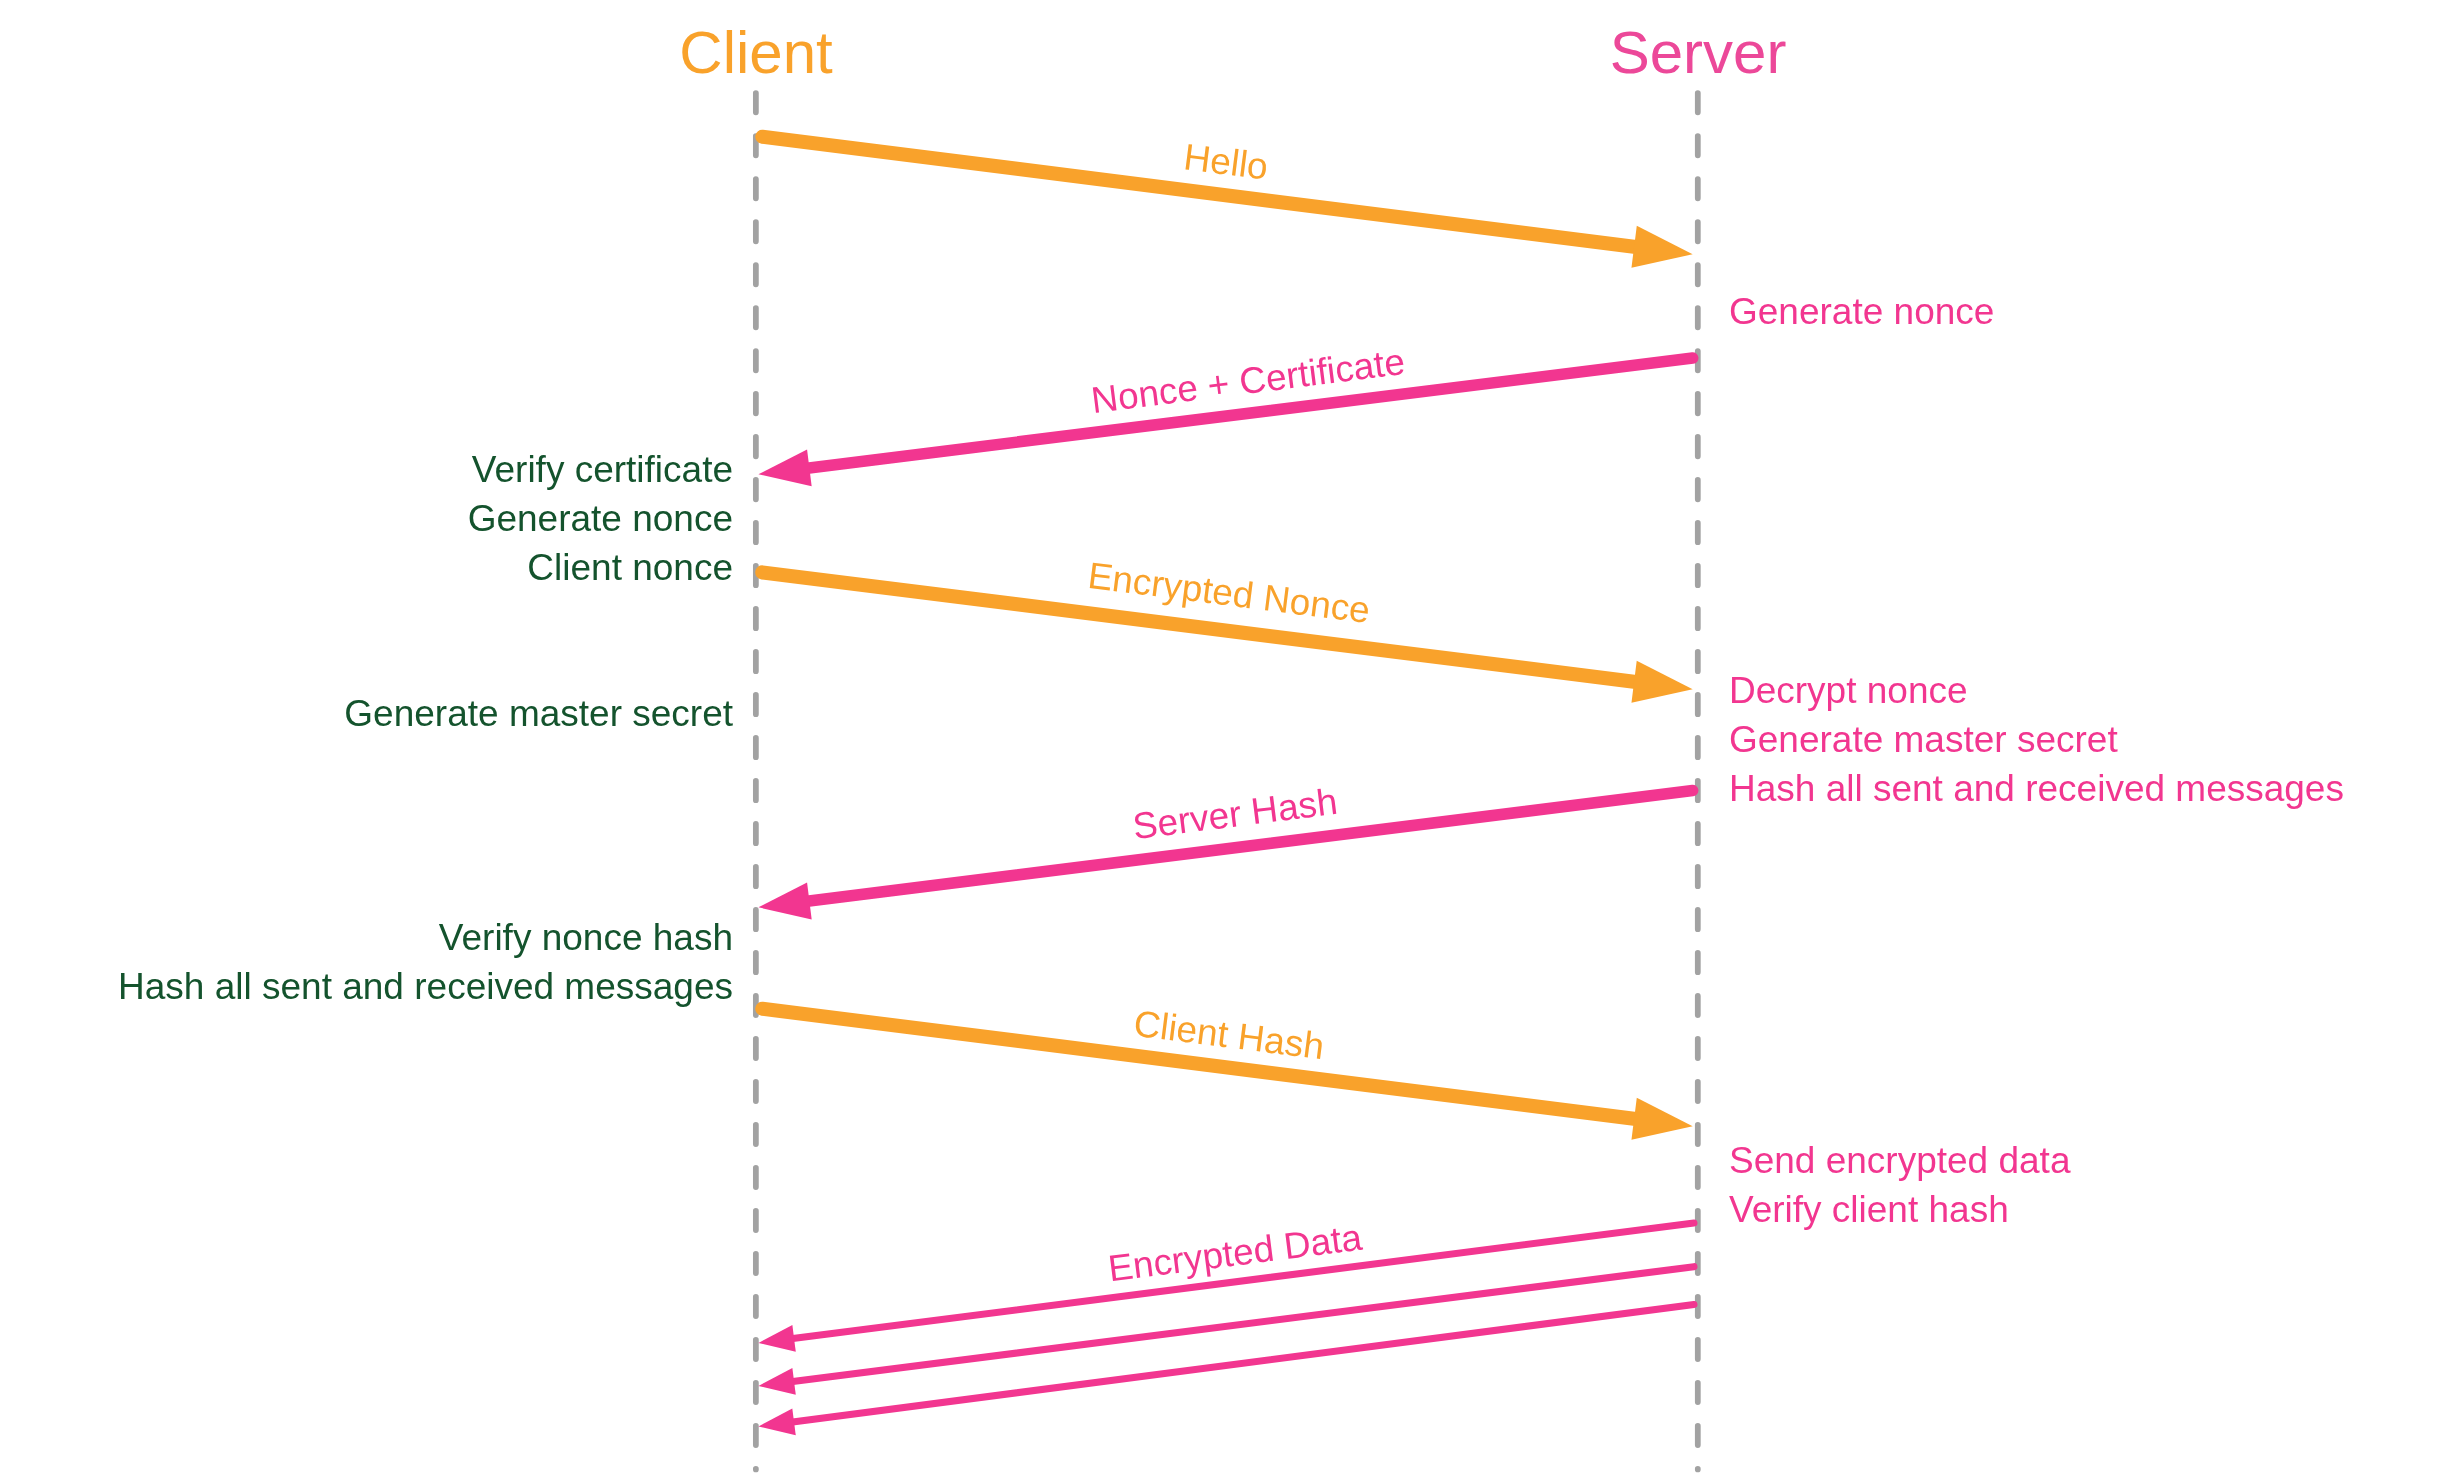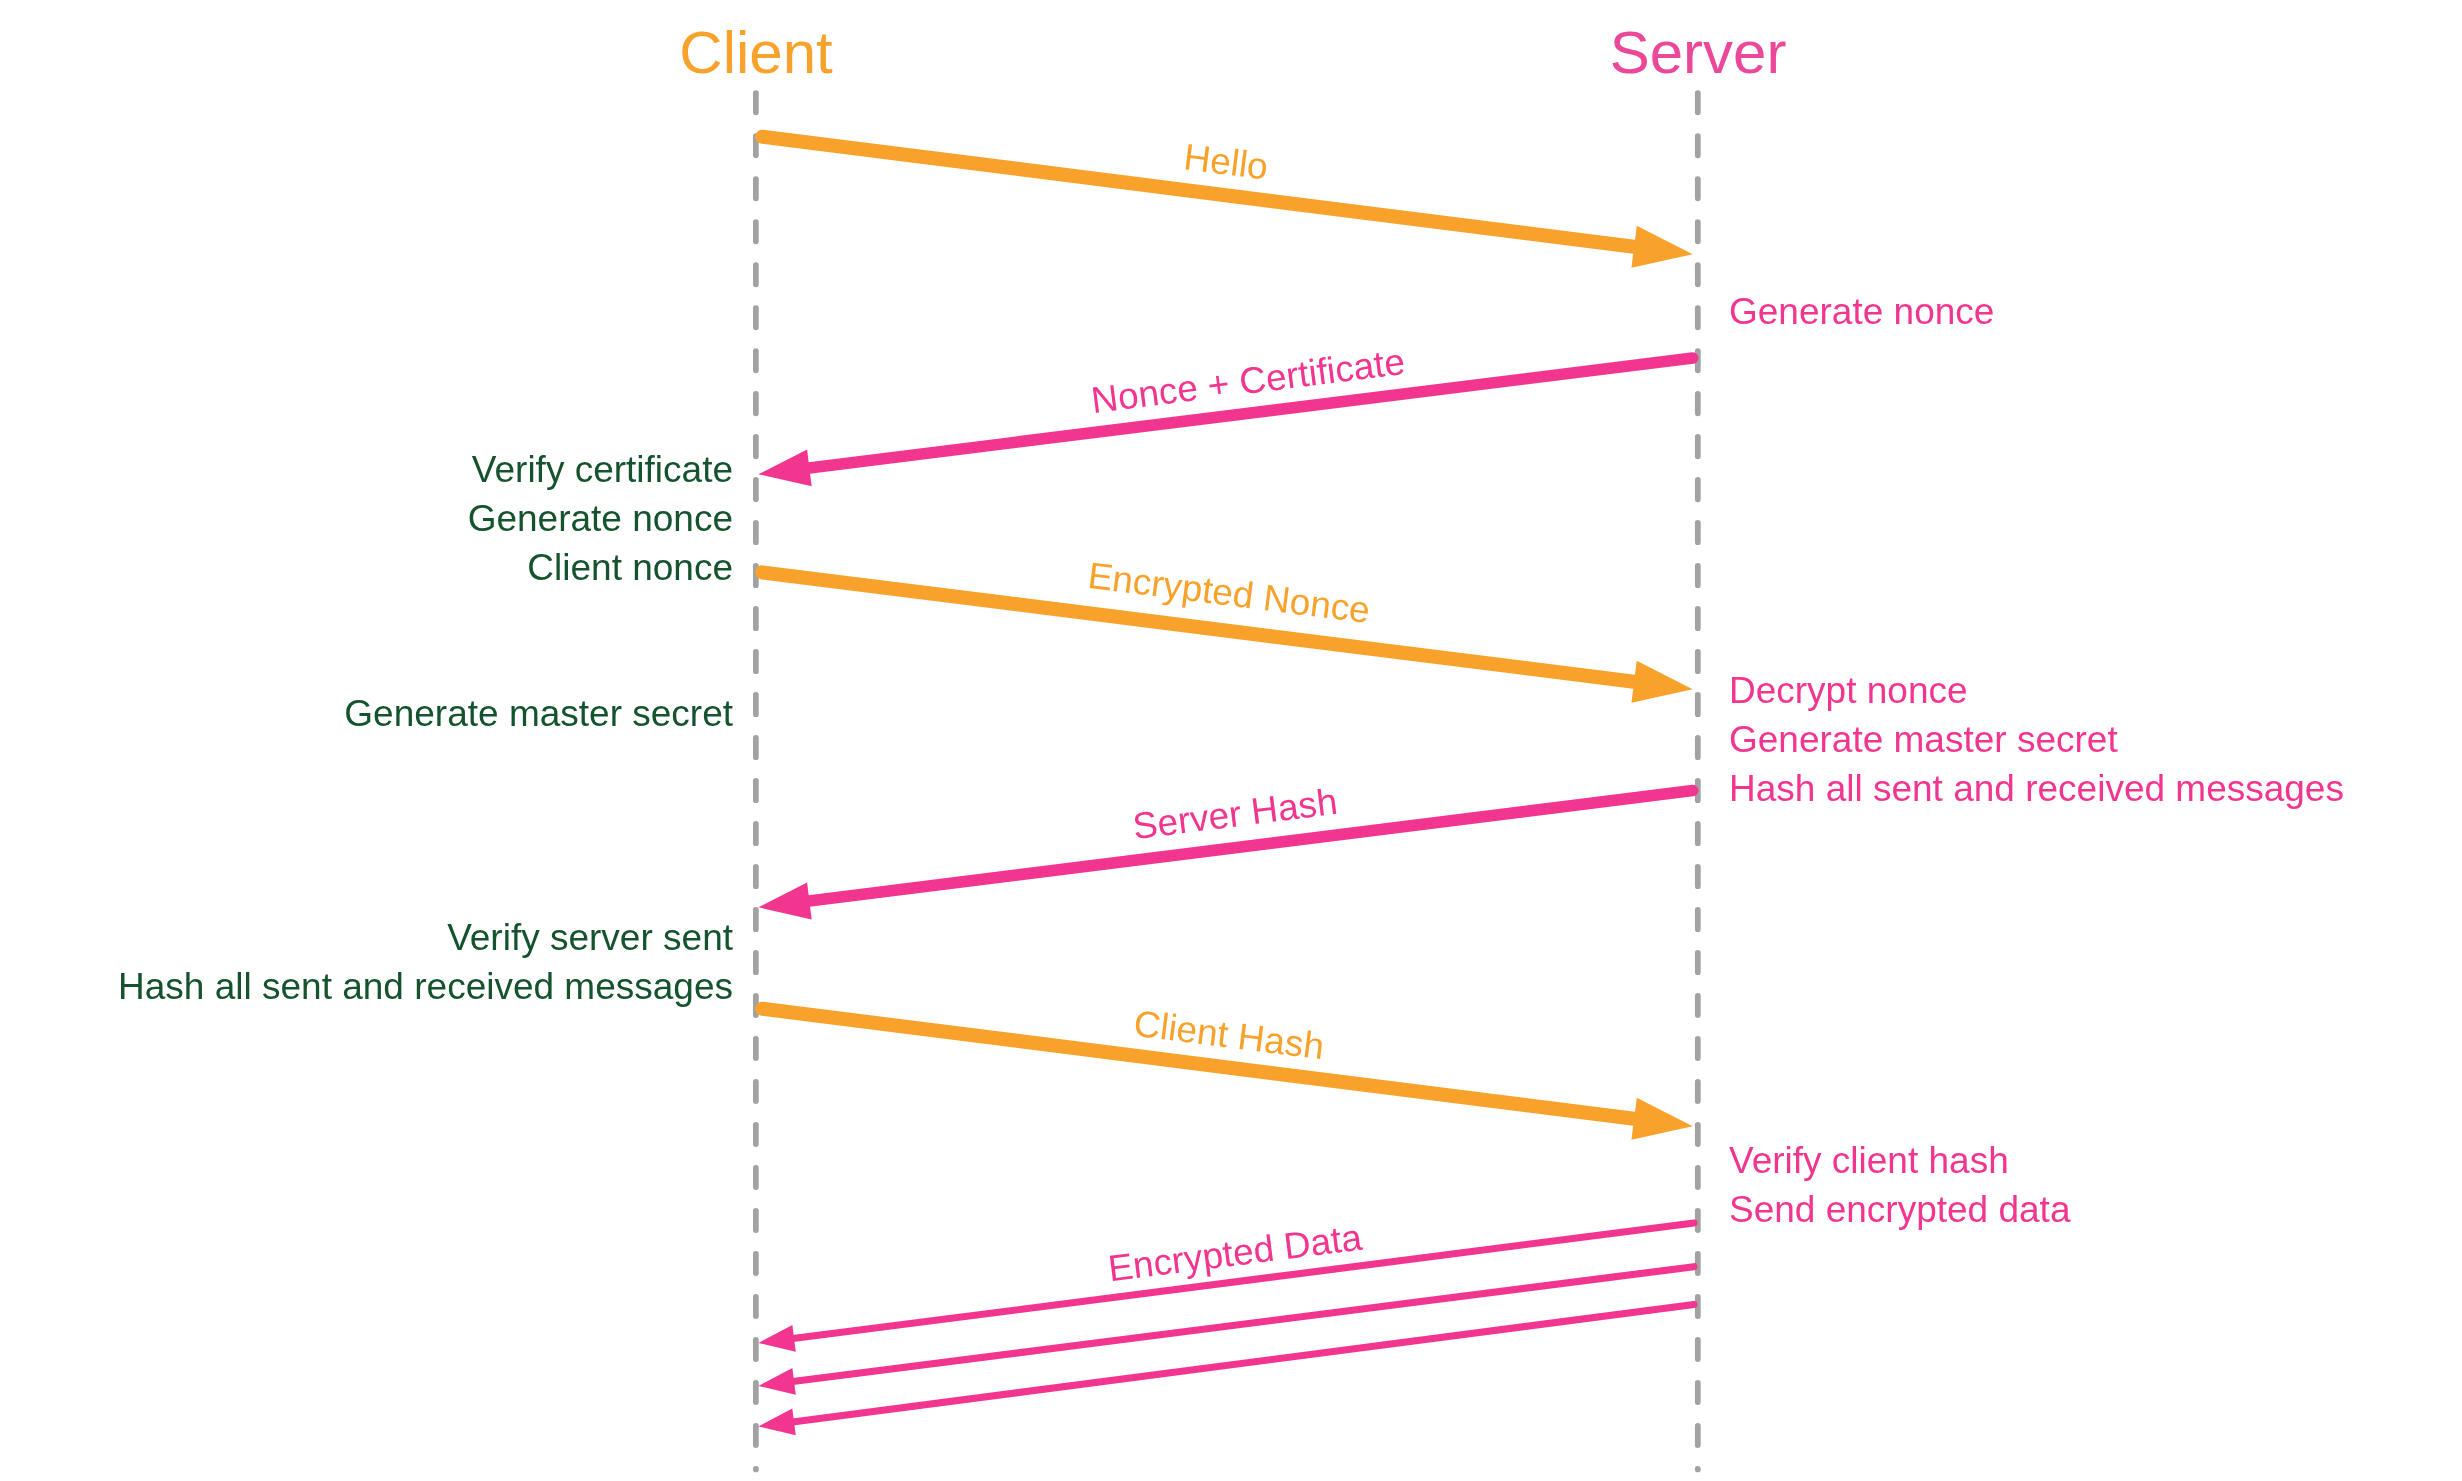--- a/index.html
+++ b/index.html
@@ -90,31 +90,31 @@
 
   <div class="note client-side" style="top:445px;">
     <div>Verify certificate</div>
     <div>Generate nonce</div>
     <div>Client nonce</div>
   </div>
   <div class="note client-side" style="top:689px;">
     <div>Generate master secret</div>
   </div>
   <div class="note client-side" style="top:913px;">
-    <div>Verify server sent</div>
+    <div>Verify nonce hash</div>
     <div>Hash all sent and received messages</div>
   </div>
 
   <div class="note server-side" style="top:287px;">
     <div>Generate nonce</div>
   </div>
   <div class="note server-side" style="top:666px;">
     <div>Decrypt nonce</div>
     <div>Generate master secret</div>
     <div>Hash all sent and received messages</div>
   </div>
   <div class="note server-side" style="top:1136px;">
+    <div>Send encrypted data</div>
     <div>Verify client hash</div>
-    <div>Send encrypted data</div>
   </div>
 
 </div>
 
 
 </body></html>

